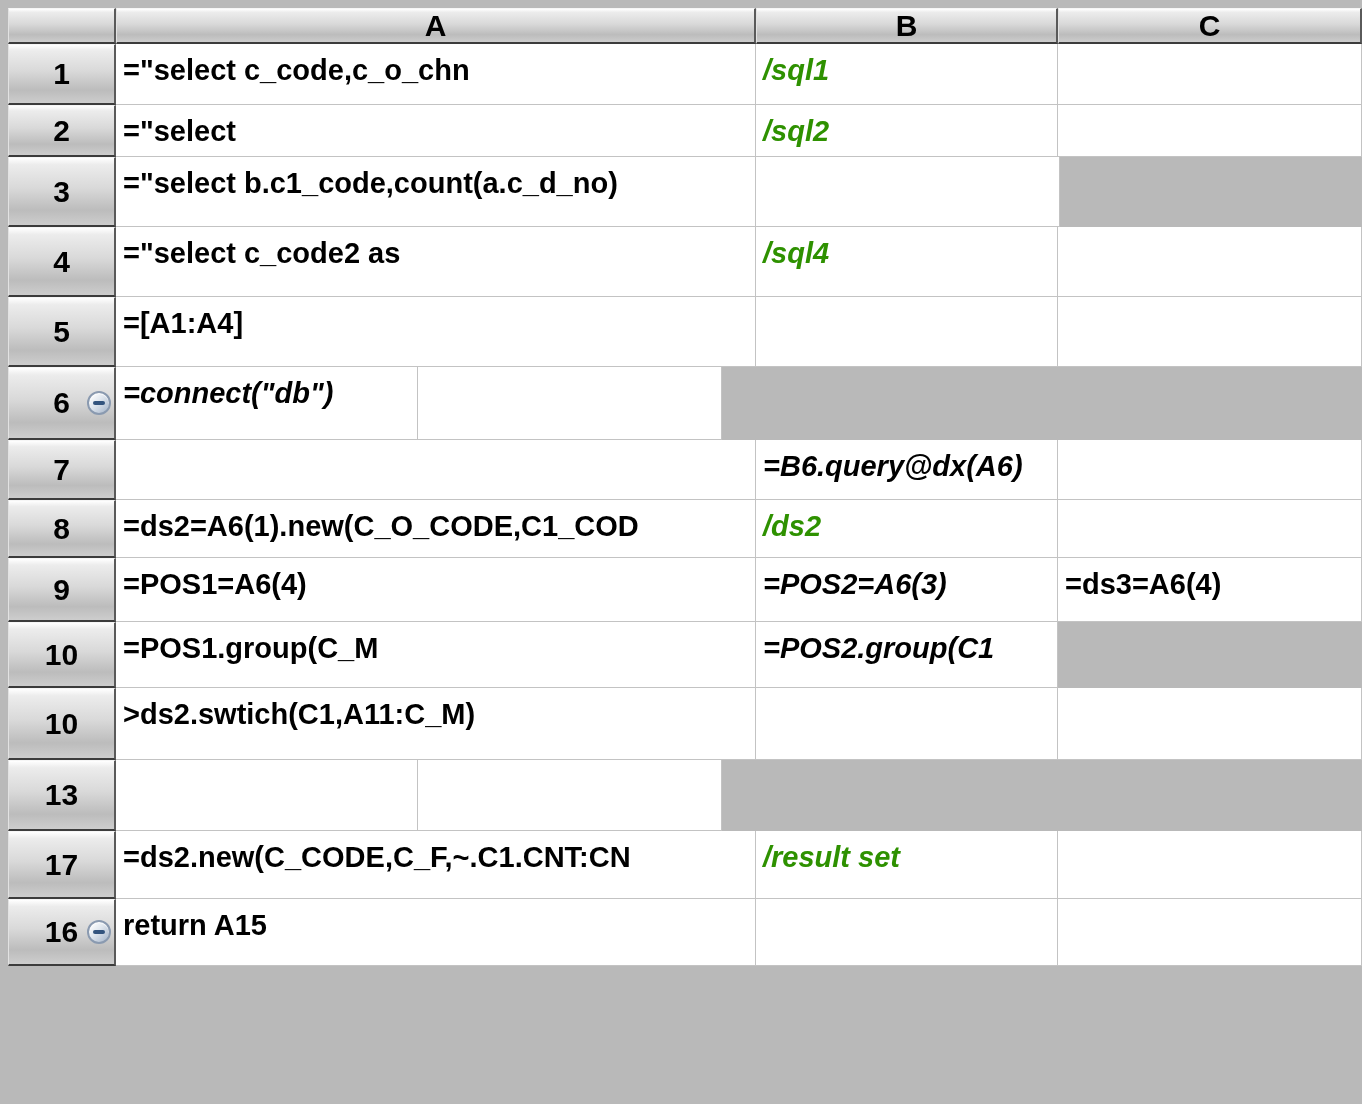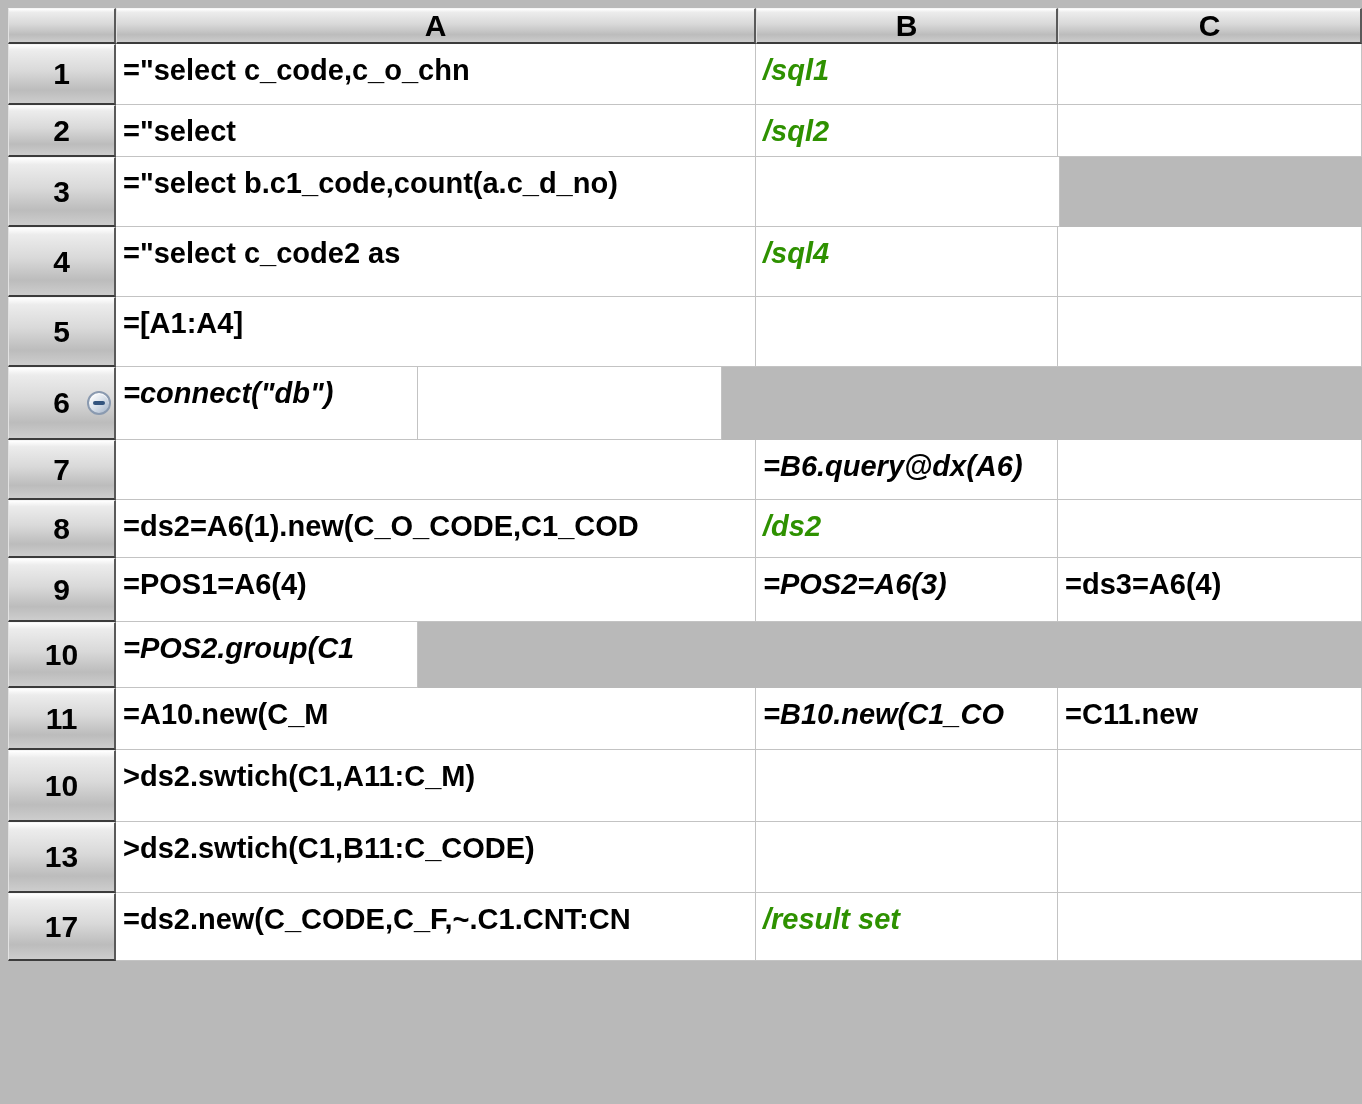--- a/index.html
+++ b/index.html
@@ -162,54 +162,55 @@
       </div>
     <div class="cell ca code">=POS1=A6(4)</div>
     <div class="cell cb code">=POS2=A6(3)</div>
     <div class="cell cc code">=ds3=A6(4)</div>
   </div>
 
   <div class="row" style="height:66px">
     <div class="hdrbtn rowhead">
         <span>10</span>
       </div>
+    <div class="cell ca code">=POS1.group(C_M</div>
     <div class="cell cb code">=POS2.group(C1</div>
   </div>
 
-  <div class="row" style="height:62px">
-    <div class="hdrbtn rowhead">
-        <span>11</span>
-      </div>
-    <div class="cell ca code">=A10.new(C_M</div>
-    <div class="cell cb code">=B10.new(C1_CO</div>
-    <div class="cell cc code">=C11.new</div>
-  </div>
 
   <div class="row" style="height:72px">
     <div class="hdrbtn rowhead">
         <span>10</span>
       </div>
     <div class="cell ca code">&gt;ds2.swtich(C1,A11:C_M)</div>
     <div class="cell cb code"></div>
     <div class="cell cc code"></div>
   </div>
 
   <div class="row" style="height:71px">
     <div class="hdrbtn rowhead">
         <span>13</span>
       </div>
-    <div class="cell ca code">&gt;ds2.swtich(C1,B11:C_CODE)</div>
     <div class="cell cb code"></div>
     <div class="cell cc code"></div>
   </div>
 
 
   <div class="row" style="height:68px">
     <div class="hdrbtn rowhead">
         <span>17</span>
       </div>
     <div class="cell ca code">=ds2.new(C_CODE,C_F,~.C1.CNT:CN</div>
     <div class="cell cb comment">/result set</div>
     <div class="cell cc code"></div>
   </div>
 
+  <div class="row" style="height:67px">
+    <div class="hdrbtn rowhead">
+        <span>16</span>
+        <span class="collapse-icon"></span>
+      </div>
+    <div class="cell ca code">return A15</div>
+    <div class="cell cb code"></div>
+    <div class="cell cc code"></div>
+  </div>
 
 </div>
 
 </body></html>

